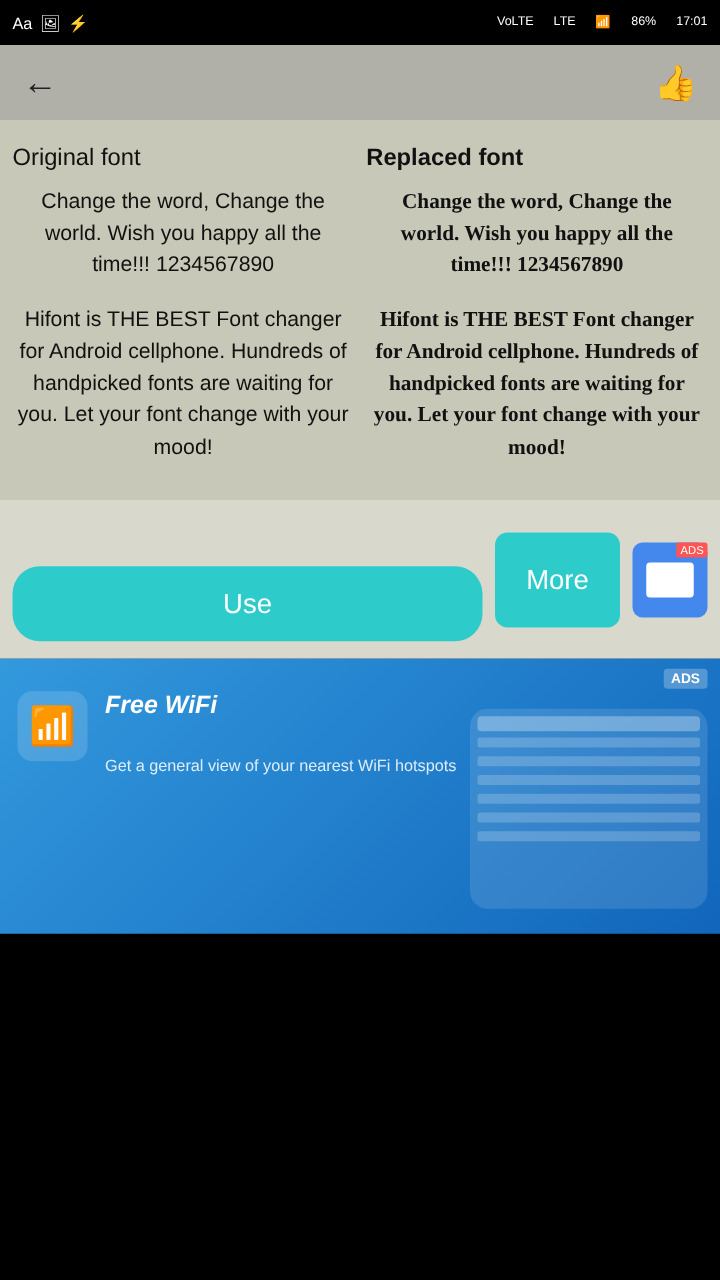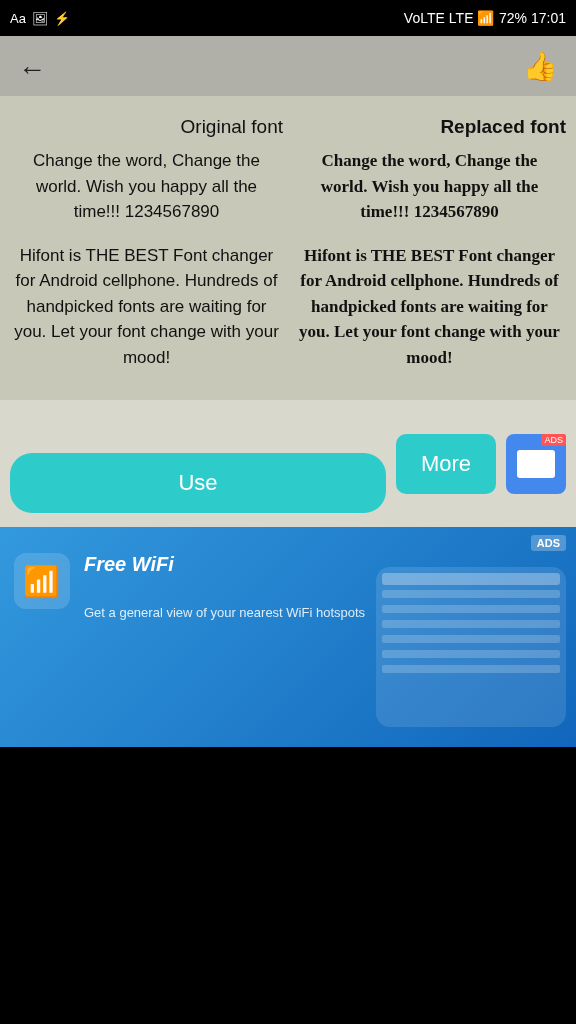--- a/index.html
+++ b/index.html
@@ -17,21 +17,21 @@
       background: #000;
       color: #fff;
       height: 36px;
       display: flex;
       align-items: center;
       justify-content: space-between;
       padding: 12px 10px;
       font-size: 13px;
     }
     .status-left { display: flex; gap: 6px; align-items: center; }
-    .status-right { display: flex; gap: 4px; align-items: flex-start; font-size: 14px; }
+    .status-right { display: flex; gap: 16px; align-items: flex-start; font-size: 10px; }
 
     
     .nav-bar {
       background: #b0b0a8;
       height: 60px;
       display: flex;
       align-items: center;
       justify-content: space-between;
       padding: 0 18px;
     }
@@ -53,21 +53,21 @@
     }
 
     
     .font-grid {
       display: grid;
       grid-template-columns: 1fr 1fr;
       gap: 10px;
     }
 
     .font-col-header {
-      text-align: right;
+      text-align: left;
       font-size: 19px;
       font-weight: normal;
       color: #111;
       padding-bottom: 10px;
     }
     .font-col-header.bold {
       font-weight: bold;
     }
 
     .font-text-normal {
@@ -109,21 +109,21 @@
       cursor: pointer;
       font-weight: 500;
       margin-top: 39px;
     }
     .btn-more {
       background: #2ecbcb;
       color: #fff;
       font-size: 22px;
       border: none;
       border-radius: 10px;
-      height: 60px;
+      height: 76px;
       width: 100px;
       cursor: pointer;
       font-weight: 500;
     }
     .ads-badge-small {
       background: #f55;
       color: #fff;
       font-size: 9px;
       padding: 1px 3px;
       border-radius: 2px;
@@ -248,21 +248,21 @@
 <div class="status-bar">
   <div class="status-left">
     <span>Aa</span>
     <span>🖼</span>
     <span>⚡</span>
   </div>
   <div class="status-right">
     <span>VoLTE</span>
     <span>LTE</span>
     <span>📶</span>
-    <span>72%</span>
+    <span>86%</span>
     <span>17:01</span>
   </div>
 </div>
 
 <div class="nav-bar">
   <span class="nav-back">←</span>
   <span class="nav-thumbup">👍</span>
 </div>
 
 <div class="main-content">

